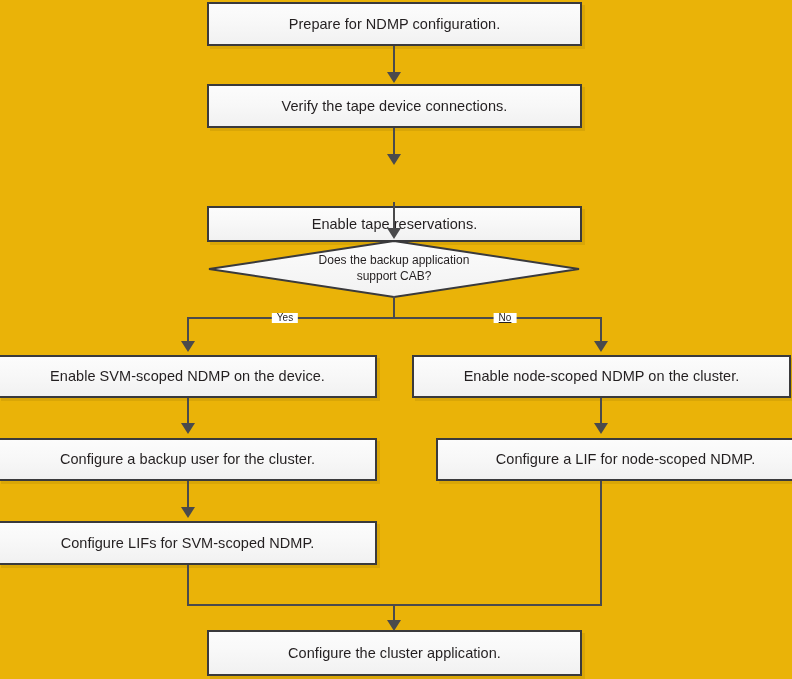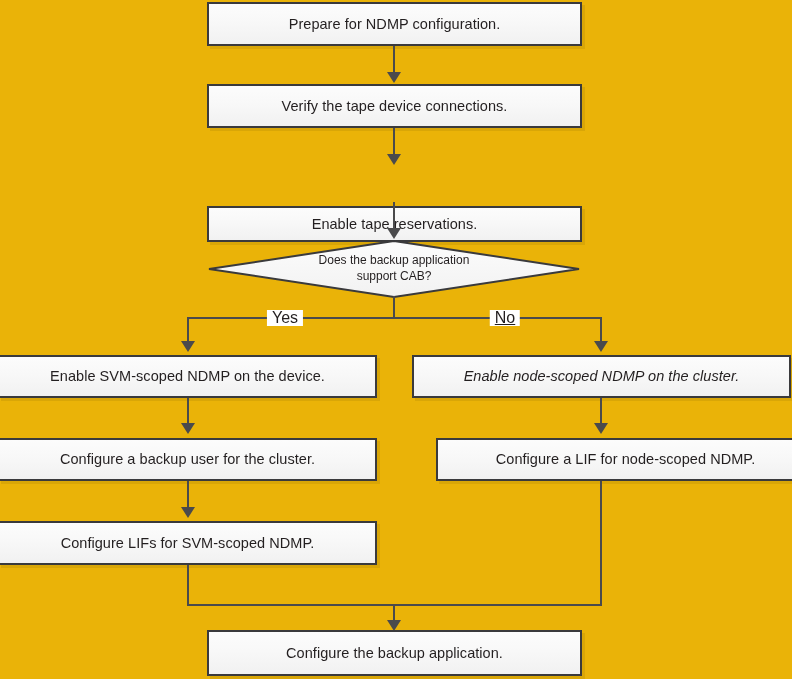--- a/index.html
+++ b/index.html
@@ -78,21 +78,21 @@
     position: absolute;
     width: 0;
     height: 0;
     border-left: 7px solid transparent;
     border-right: 7px solid transparent;
     border-top: 11px solid #4a4a4c;
   }
   
   .branch-label {
     position: absolute;
-    font-size: 16px;
+    font-size: 10px;
     color: #231f20;
     background: #ffffff;
     padding: 0 5px;
     line-height: 1;
     transform: translate(-50%, -50%);
     white-space: nowrap;
   }
 </style>
 </head>
 <body>
@@ -158,37 +158,37 @@
     <span class="label">Configure a backup user for the cluster.</span>
   </div>
 
   <div class="vline" style="left:187px; top:481px; height:28px;"></div>
   <div class="arrowhead" style="left:181px; top:507px;"></div>
 
   <div class="node" style="left:-2px; top:521px; width:379px; height:44px;">
     <span class="label">Configure LIFs for SVM-scoped NDMP.</span>
   </div>
 
-  <div class="node" style="left:412px; top:355px; width:379px; height:43px;font-style:italic;">
+  <div class="node" style="left:412px; top:355px; width:379px; height:43px;">
     <span class="label">Enable node-scoped NDMP on the cluster.</span>
   </div>
 
   <div class="vline" style="left:600px; top:398px; height:27px;"></div>
   <div class="arrowhead" style="left:594px; top:423px;"></div>
 
   <div class="node" style="left:436px; top:438px; width:379px; height:43px;">
     <span class="label">Configure a LIF for node-scoped NDMP.</span>
   </div>
 
   <div class="vline" style="left:187px; top:565px; height:41px;"></div>
 
   <div class="vline" style="left:600px; top:481px; height:125px;"></div>
 
   <div class="hline" style="left:187px; top:604px; width:415px;"></div>
 
   <div class="vline" style="left:393px; top:604px; height:18px;"></div>
   <div class="arrowhead" style="left:387px; top:620px;"></div>
 
   <div class="node" style="left:207px; top:630px; width:375px; height:46px;">
-    <span class="label">Configure the backup application.</span>
+    <span class="label">Configure the cluster application.</span>
   </div>
 
 </div>
 
 </body></html>

